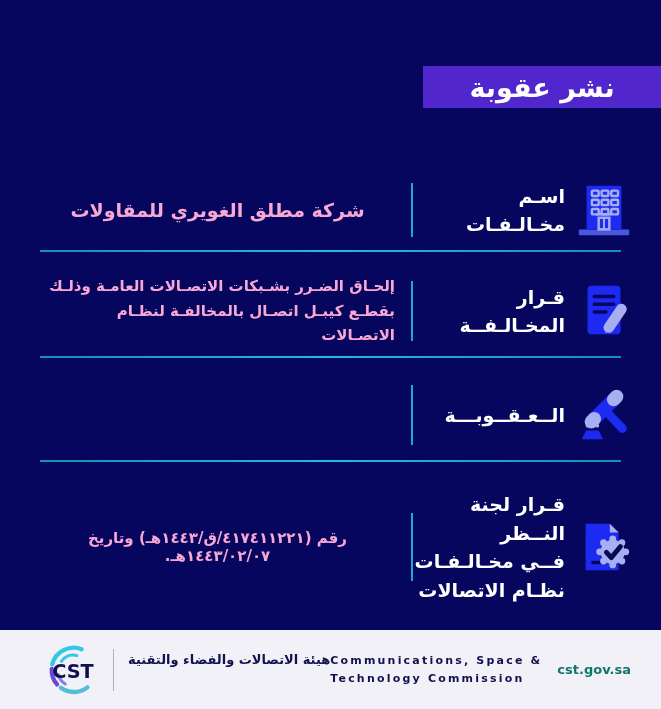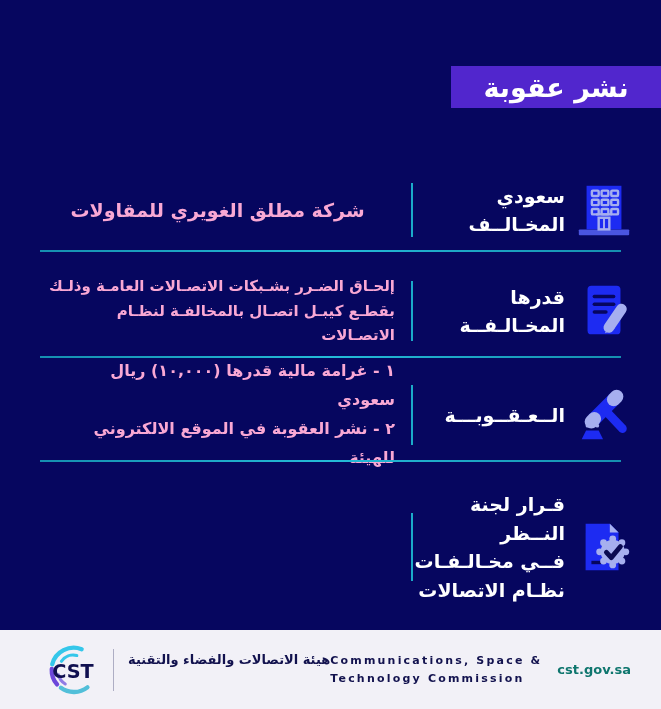--- a/index.html
+++ b/index.html
@@ -3,21 +3,21 @@
 <meta charset="utf-8">
 <style>
   html,body{margin:0;padding:0;}
   body{font-family:"DejaVu Sans", sans-serif;}
   .canvas{
     position:relative; width:661px; height:709px; overflow:hidden;
     background:#06065F;
   }
   
   .banner{
-    position:absolute; top:66px; right:0; width:210px; height:42px;
+    position:absolute; top:66px; right:0; width:238px; height:42px;
     background:#5126CD; display:flex; align-items:center; justify-content:center;
   }
   .banner-title{ color:#fff; font-size:27px; font-weight:bold; direction:rtl; }
   
   .row{
     position:absolute; right:26px; left:40px;
     display:flex; direction:rtl; align-items:center;
   }
   .row1{ top:172px; height:76px; }
   .row2{ top:268px; height:86px; }
@@ -81,41 +81,41 @@
           <rect x="39.5" y="21.5" width="7" height="5.5" rx="1"></rect>
           <rect x="19.5" y="31" width="7" height="5.5" rx="1"></rect>
           <rect x="29.5" y="31" width="7" height="5.5" rx="1"></rect>
           <rect x="39.5" y="31" width="7" height="5.5" rx="1"></rect>
           <line x1="24" y1="36.5" x2="40" y2="36.5"></line>
           <rect x="26.5" y="40" width="11" height="12"></rect>
           <line x1="32" y1="40" x2="32" y2="52" stroke-width="2"></line>
         </g>
       </svg>
     </div>
-    <div class="label-cell">سعودي المخـالــف</div>
+    <div class="label-cell">اسـم مخـالـفـات</div>
     <div class="vdiv"></div>
     <div class="content-cell">شركة مطلق الغويري للمقاولات</div>
   </div>
 
   <div class="hdiv hdiv1"></div>
 
   <div class="row row2">
     <div class="icon-cell">
       <svg viewBox="0 0 64 64">
         <rect x="15" y="6" width="34" height="50" rx="4" fill="#1D2BF2"></rect>
         <g stroke="#06065F" stroke-width="3.5" stroke-linecap="round">
           <line x1="22" y1="17" x2="42" y2="17"></line>
           <line x1="22" y1="25" x2="42" y2="25"></line>
           <line x1="22" y1="33" x2="34" y2="33"></line>
         </g>
         <line x1="37" y1="49" x2="50" y2="30" stroke="#A6AFEF" stroke-width="11" stroke-linecap="round"></line>
         <path d="M33 55 L37.5 45.5 L43 50 Z" fill="#A6AFEF"></path>
       </svg>
     </div>
-    <div class="label-cell">قدرها المخـالـفــة</div>
+    <div class="label-cell">قـرار المخـالـفــة</div>
     <div class="vdiv"></div>
     <div class="content-cell">إلحـاق الضـرر بشـبكات الاتصـالات العامـة وذلـك
 بقطـع كيبـل اتصـال بالمخالفـة لنظـام الاتصـالات</div>
   </div>
 
   <div class="hdiv hdiv2"></div>
 
   <div class="row row3">
     <div class="icon-cell">
       <svg viewBox="0 0 64 64">
@@ -124,22 +124,20 @@
         <line x1="42" y1="16" x2="45" y2="13" stroke="#A6AFEF" stroke-width="14" stroke-linecap="round"></line>
         <line x1="34" y1="28" x2="51" y2="46" stroke="#1D2BF2" stroke-width="9" stroke-linecap="round"></line>
         <path d="M9 57 L31 57 L26.5 48 L13.5 48 Z" fill="#1D2BF2"></path>
         <circle cx="15" cy="43" r="2" fill="#A6AFEF"></circle>
         <circle cx="20" cy="41" r="2" fill="#A6AFEF"></circle>
         <circle cx="25" cy="43" r="2" fill="#A6AFEF"></circle>
       </svg>
     </div>
     <div class="label-cell">الــعـقــوبـــة</div>
     <div class="vdiv"></div>
-    <div class="content-cell">١ -  غرامة مالية قدرها (١٠,٠٠٠) ريال سعودي
-٢ - نشر العقوبة في الموقع الالكتروني للهيئة</div>
   </div>
 
   <div class="hdiv hdiv3"></div>
 
   <div class="row row4">
     <div class="icon-cell">
       <svg viewBox="0 0 64 64">
         <path d="M13 8 H38 L47 17 V56 H13 Z" fill="#1D2BF2"></path>
         <path d="M38 8 L47 17 H38 Z" fill="#A6AFEF"></path>
         <line x1="19" y1="48" x2="29" y2="48" stroke="#06065F" stroke-width="3.5"></line>
@@ -154,20 +152,21 @@
           <circle cx="41" cy="23.5" r="3.5"></circle>
             <circle cx="50.5" cy="27.5" r="3.5"></circle>
         </g>
         <path d="M34.5 37.5 L39.5 43 L49 31.5" stroke="#0A0A52" stroke-width="5" fill="none" stroke-linecap="round" stroke-linejoin="round"></path>
       </svg>
     </div>
     <div class="label-cell">قـرار لجنة النــظر
 فــي مخـالـفـات
 نظـام الاتصالات</div>
     <div class="vdiv"></div>
+    <div class="content-cell">رقم (٤١٧٤١١٢٢١/ق/١٤٤٣هـ) وتاريخ ١٤٤٣/٠٢/٠٧هـ.</div>
   </div>
 
   <div class="footer">
     <div class="logo-group">
       <svg class="logo-mark" viewBox="0 0 56 56">
         <g fill="none" stroke-linecap="round">
           <path d="M38 6.5 A 23 23 0 0 0 7.5 22" stroke="#35C7EA" stroke-width="4.5"></path>
           <path d="M7 27 A 23 23 0 0 0 12.5 43" stroke="#6C47DA" stroke-width="4.5"></path>
           <path d="M16.5 46.5 A 23 23 0 0 0 44 46" stroke="#52BFD9" stroke-width="4.5"></path>
           <path d="M33 13 A 15 15 0 0 0 17 19" stroke="#35C7EA" stroke-width="3.2"></path>

